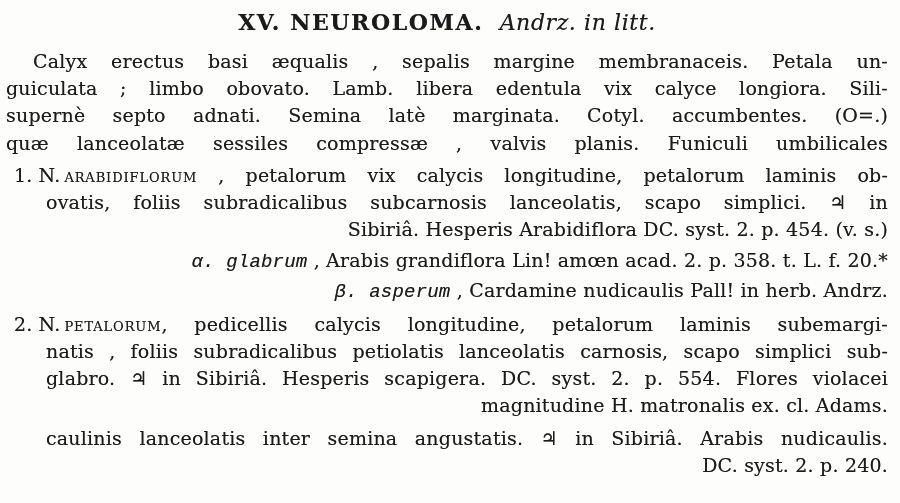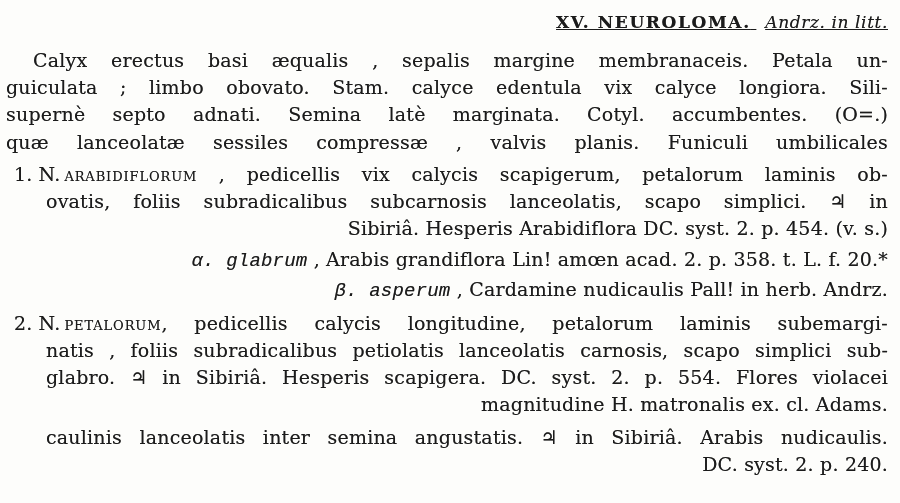--- a/index.html
+++ b/index.html
@@ -15,26 +15,25 @@
     font-size: 19px;
     line-height: 27.2px;
     color: #1b1b1b;
     letter-spacing: 0.2px;
     text-shadow: 0 0 0.4px rgba(20,20,20,0.55);
   }
   .page {
     padding: 5px 12px 0 6px;
   }
   .title {
-    text-align: right;
-    font-size: 17px;
+    text-align: center;
+    font-size: 22px;
     line-height: 30px;
     margin: 2px 0 10px 0;
     white-space: nowrap;
-    text-decoration: underline;
   }
   .title .heading {
     letter-spacing: 1.6px;
     font-weight: 600;
   }
   .title .authority {
     font-style: italic;
     font-weight: 500;
     letter-spacing: 0.6px;
     margin-left: 9px;
@@ -68,27 +67,27 @@
 
 <div class="page">
 
   <div class="title">
     <span class="heading">XV. NEUROLOMA.</span>
     <span class="authority">Andrz. in litt.</span>
   </div>
 
   <div class="desc">
     <span class="line fill first">Calyx erectus basi æqualis , sepalis margine membranaceis. Petala un-</span>
-    <span class="line fill">guiculata ; limbo obovato. Stam. calyce edentula vix calyce longiora. Sili-</span>
+    <span class="line fill">guiculata ; limbo obovato. Lamb. libera edentula vix calyce longiora. Sili-</span>
     <span class="line fill">supernè septo adnati. Semina latè marginata. Cotyl. accumbentes. (O=.)</span>
     <span class="line fill">quæ lanceolatæ sessiles compressæ , valvis planis. Funiculi umbilicales</span>
   </div>
 
   <div class="item">
-    <span class="line fill first"><span class="num">1.</span><span class="genus-abbr">N.</span><span class="sc">arabidiflorum</span><span> , pedicellis vix calycis scapigerum, petalorum laminis ob-</span></span>
+    <span class="line fill first"><span class="num">1.</span><span class="genus-abbr">N.</span><span class="sc">arabidiflorum</span><span> , petalorum vix calycis longitudine, petalorum laminis ob-</span></span>
     <span class="line fill">ovatis, foliis subradicalibus subcarnosis lanceolatis, scapo simplici. ♃ in</span>
     <span class="line end">Sibiriâ. Hesperis Arabidiflora  DC. syst. 2. p. 454. (v. s.)</span>
 
     <div class="varieties">
       <span class="line end variety"><span class="label">α. glabrum</span><span> , Arabis grandiflora Lin! amœn  acad. 2. p. 358. t. L. f. 20.*</span></span>
       <span class="line end variety"><span class="label">β. asperum</span><span> , Cardamine nudicaulis Pall! in herb. Andrz.</span></span>
     </div>
   </div>
 
   <div class="item">

